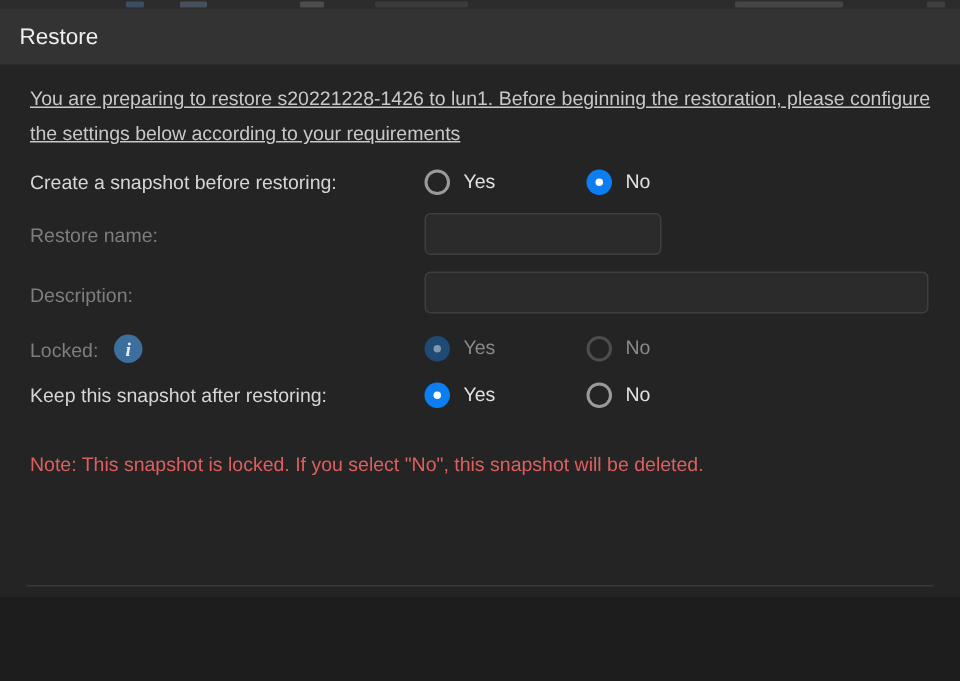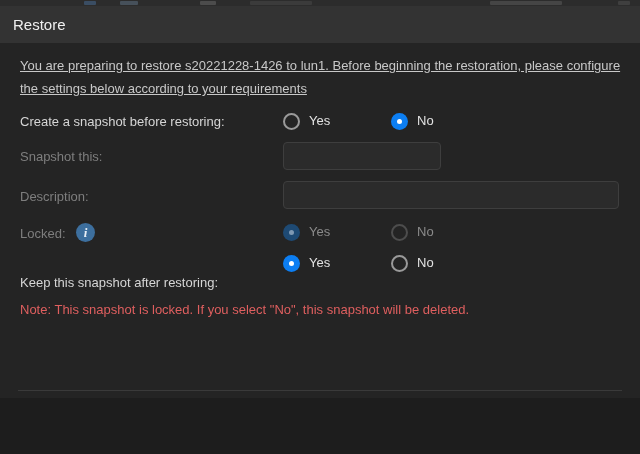--- a/index.html
+++ b/index.html
@@ -88,38 +88,38 @@
   <span class="flabel" style="top:114px;">Create a snapshot before restoring:</span>
   <div class="opt" style="left:283px;top:113px;">
     <span class="radio unsel"></span>
     <span class="rlabel">Yes</span>
   </div>
   <div class="opt" style="left:391px;top:113px;">
     <span class="radio sel"></span>
     <span class="rlabel">No</span>
   </div>
 
-  <span class="flabel dim" style="top:149px;">Snapshot this:</span>
+  <span class="flabel dim" style="top:149px;">Restore name:</span>
   <input class="tinput" style="left: 283px; top: 142px; width: 158px;" disabled="" value="">
 
   <span class="flabel dim" style="top:189px;">Description:</span>
   <input class="tinput" style="left: 283px; top: 181px; width: 336px;" disabled="" value="">
 
   <span class="flabel dim" style="top:226px;">Locked:</span>
   <span class="info-icon">i</span>
   <div class="opt" style="left:283px;top:224px;">
     <span class="radio dis-sel"></span>
     <span class="rlabel dim">Yes</span>
   </div>
   <div class="opt" style="left:391px;top:224px;">
     <span class="radio dis-unsel"></span>
     <span class="rlabel dim">No</span>
   </div>
 
-  <span class="flabel" style="top:256px;margin-top:19px;">Keep this snapshot after restoring:</span>
+  <span class="flabel" style="top:256px;">Keep this snapshot after restoring:</span>
   <div class="opt" style="left:283px;top:255px;">
     <span class="radio sel"></span>
     <span class="rlabel">Yes</span>
   </div>
   <div class="opt" style="left:391px;top:255px;">
     <span class="radio unsel"></span>
     <span class="rlabel">No</span>
   </div>
 
   <div class="note">Note: This snapshot is locked. If you select "No", this snapshot will be deleted.</div>

